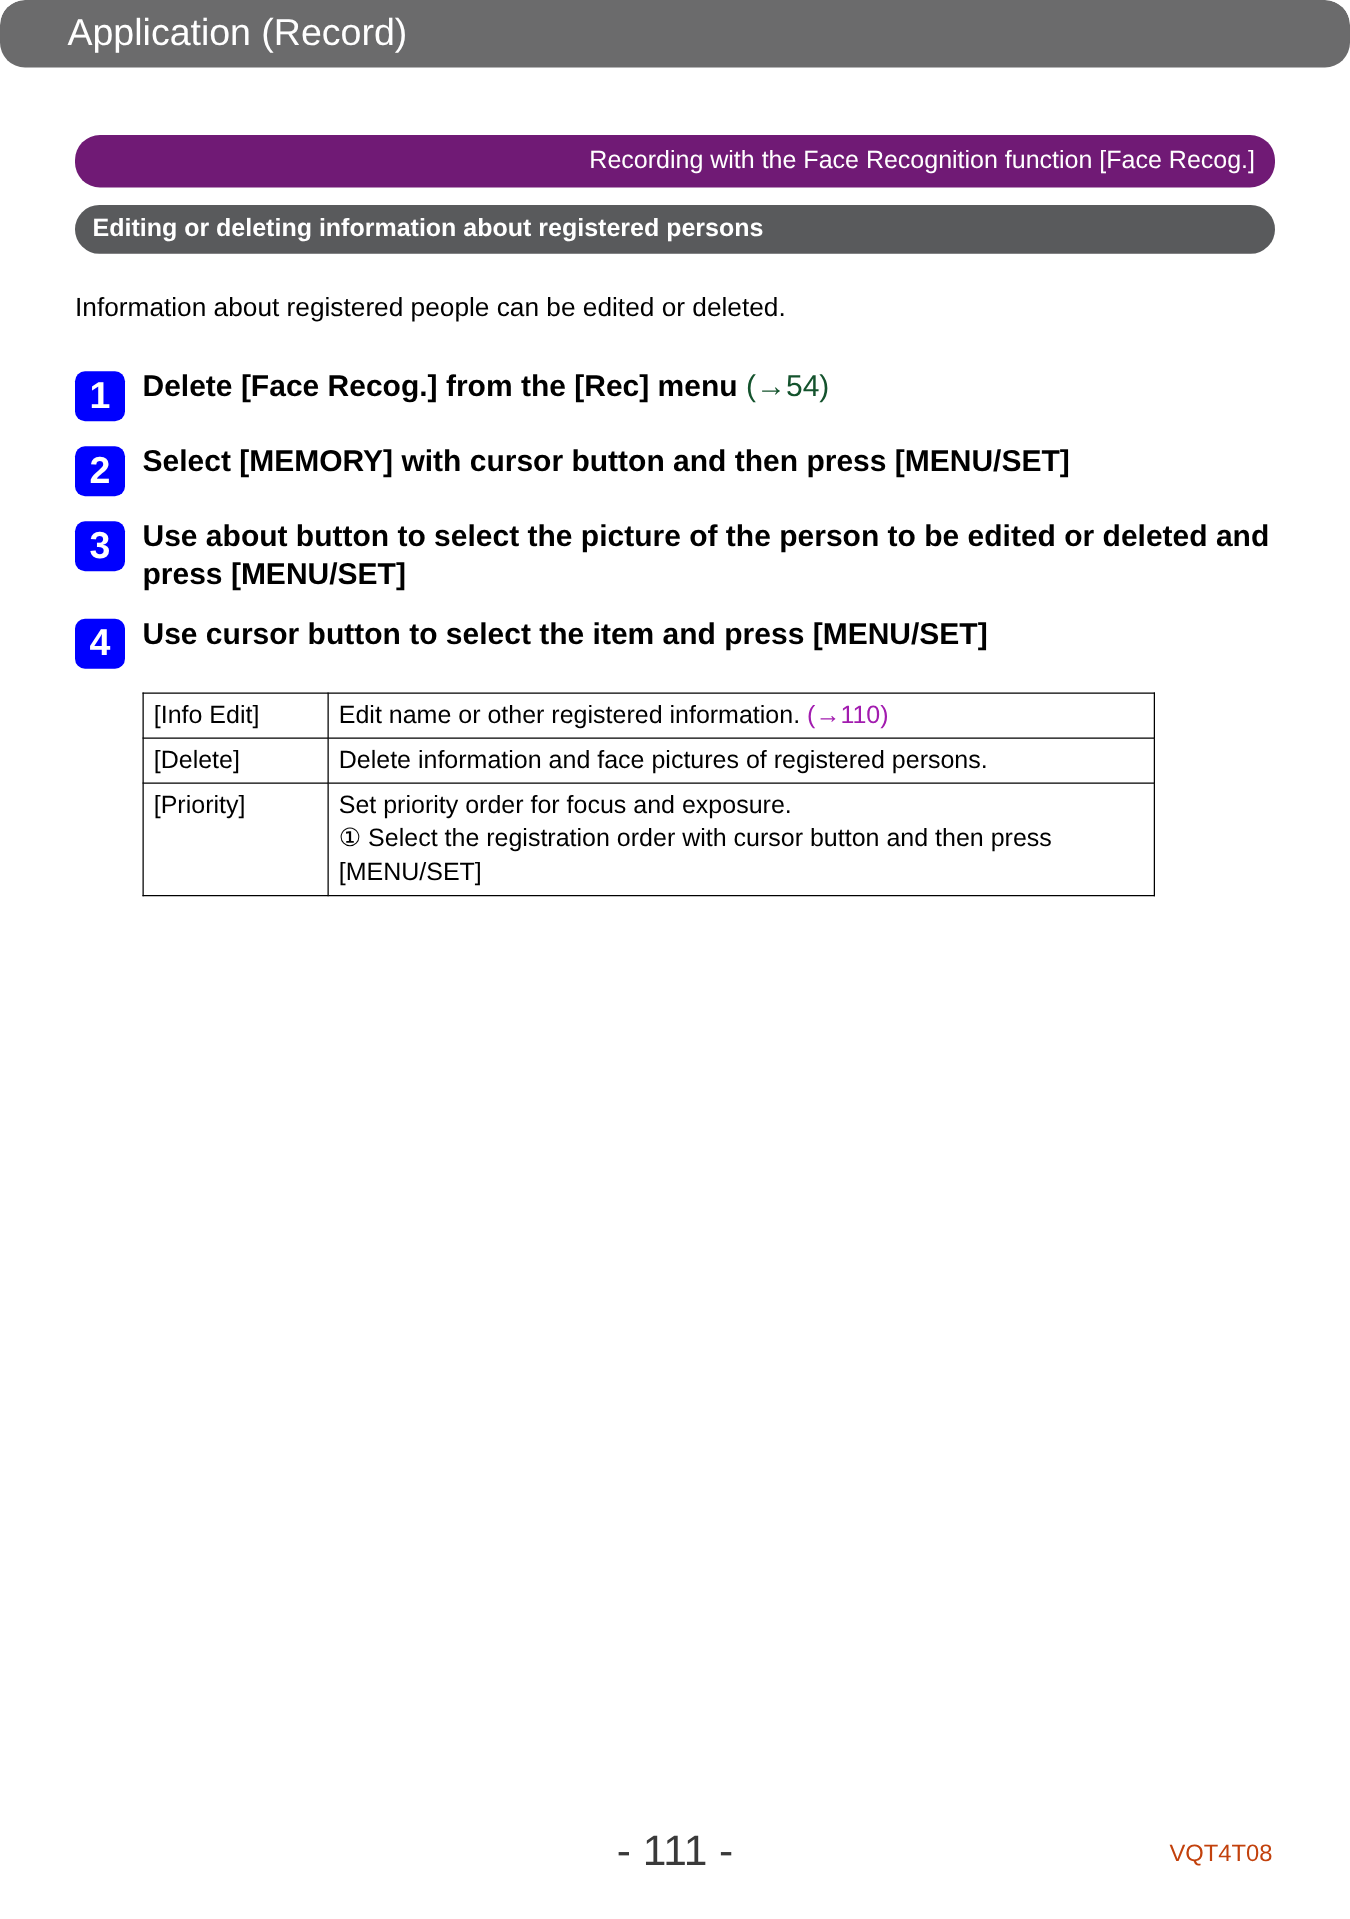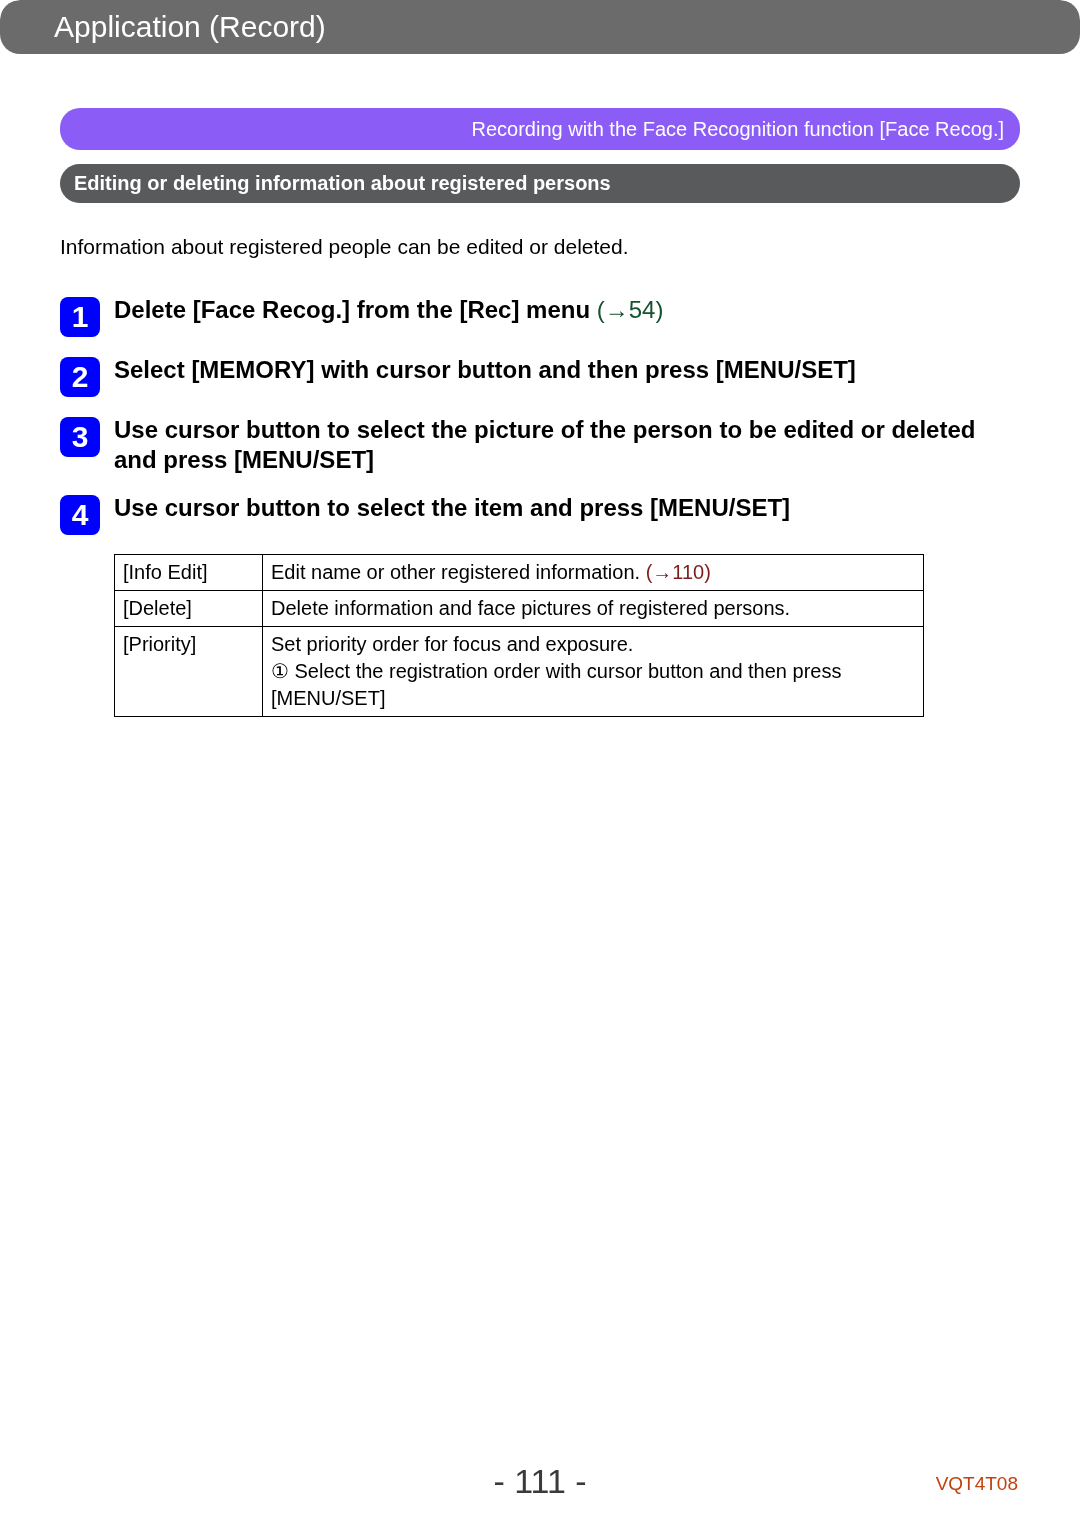--- a/index.html
+++ b/index.html
@@ -16,29 +16,29 @@
     font-size: 30px;
     padding: 10px 0 10px 54px;
     height: 54px;
     display: flex;
     align-items: center;
   }
   .content {
     padding: 0 60px;
   }
   .blue-banner {
-    background: #8b5cf6;
+    background: #701a75;
     color: #ffffff;
     font-size: 20px;
     text-align: right;
     padding: 10px 16px 10px 16px;
     margin-top: 54px;
     height: 42px;
     display: flex;
-    align-items: center;
+    align-items: flex-end;
     justify-content: flex-end;
   }
   .subheader-bar {
     background: #595a5c;
     color: #ffffff;
     font-weight: bold;
     font-size: 20px;
     padding: 8px 14px;
     margin-top: 14px;
   }
@@ -91,21 +91,21 @@
   .options-table td {
     border: 1px solid #000000;
     padding: 4px 8px;
     vertical-align: top;
     line-height: 1.35;
   }
   .options-table td.col-name {
     width: 148px;
   }
   .options-table .link {
-    color: #7f1d1d;
+    color: #a21caf;
   }
   .footer {
     position: absolute;
     bottom: 34px;
     left: 0;
     width: 100%;
     text-align: center;
     font-size: 34px;
     color: #3a3a3a;
   }
@@ -157,21 +157,21 @@
       <div class="step-text">
         <span>Select [MEMORY] with cursor button and then press [MENU/SET]</span><span class="link"></span>
       </div>
     </div>
 
     <div class="step">
       <div class="step-badge">
         <span>3</span>
       </div>
       <div class="step-text">
-        <span>Use cursor button to select the picture of the person to be edited or deleted and press [MENU/SET]</span><span class="link"></span>
+        <span>Use about button to select the picture of the person to be edited or deleted and press [MENU/SET]</span><span class="link"></span>
       </div>
     </div>
 
     <div class="step">
       <div class="step-badge">
         <span>4</span>
       </div>
       <div class="step-text">
         <span>Use cursor button to select the item and press [MENU/SET]</span><span class="link"></span>
       </div>

